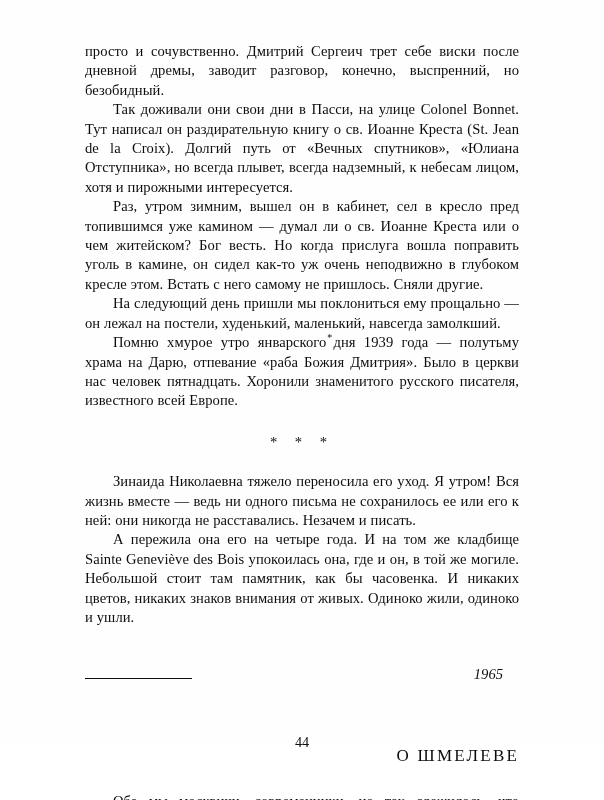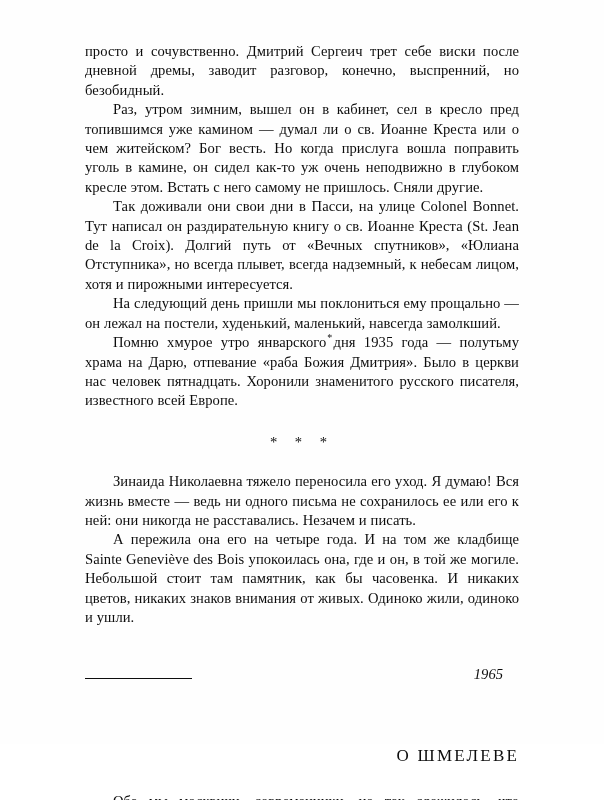--- a/index.html
+++ b/index.html
@@ -113,41 +113,42 @@
 </style>
 </head>
 <body>
 
 <div class="page">
 
   <div class="text-column">
 
     <p class="body-par no-indent">просто и сочувственно. Дмитрий Сергеич трет себе виски после дневной дремы, заводит разговор, конечно, выспренний, но безобидный.</p>
 
+    <p class="body-par">Так доживали они свои дни в Пасси, на улице Colonel Bonnet. Тут написал он раздирательную книгу о св. Иоанне Креста (St. Jean de la Croix). Долгий путь от «Вечных спутников», «Юлиана Отступника», но всегда плывет, всегда надземный, к небесам лицом, хотя и пирожными интересуется.</p>
+
     <p class="body-par">Раз, утром зимним, вышел он в кабинет, сел в кресло пред топившимся уже камином — думал ли о св. Иоанне Креста или о чем житейском? Бог весть. Но когда прислуга вошла поправить уголь в камине, он сидел как-то уж очень неподвижно в глубоком кресле этом. Встать с него самому не пришлось. Сняли другие.</p>
-
-    <p class="body-par">Так доживали они свои дни в Пасси, на улице Colonel Bonnet. Тут написал он раздирательную книгу о св. Иоанне Креста (St. Jean de la Croix). Долгий путь от «Вечных спутников», «Юлиана Отступника», но всегда плывет, всегда надземный, к небесам лицом, хотя и пирожными интересуется.</p>
 
     <p class="body-par">На следующий день пришли мы поклониться ему прощально — он лежал на постели, худенький, маленький, навсегда замолкший.</p>
 
-    <p class="body-par"><span>Помню хмурое утро январского</span><span class="sup-marker">*</span><span>дня 1935 года — полутьму храма на Дарю, отпевание «раба Божия Дмитрия». Было в церкви нас человек пятнадцать. Хоронили знаменитого русского писателя, известного всей Европе.</span></p>
+    <p class="body-par"><span>Помню хмурое утро январского</span><span class="sup-marker">*</span><span>дня 1939 года — полутьму храма на Дарю, отпевание «раба Божия Дмитрия». Было в церкви нас человек пятнадцать. Хоронили знаменитого русского писателя, известного всей Европе.</span></p>
 
     <div class="separator">* * *</div>
 
-    <p class="body-par">Зинаида Николаевна тяжело переносила его уход. Я думаю! Вся жизнь вместе — ведь ни одного письма не сохранилось ее или его к ней: они никогда не расставались. Незачем и писать.</p>
+    <p class="body-par">Зинаида Николаевна тяжело переносила его уход. Я утром! Вся жизнь вместе — ведь ни одного письма не сохранилось ее или его к ней: они никогда не расставались. Незачем и писать.</p>
 
     <p class="body-par">А пережила она его на четыре года. И на том же кладбище Sainte Geneviève des Bois упокоилась она, где и он, в той же могиле. Небольшой стоит там памятник, как бы часовенка. И никаких цветов, никаких знаков внимания от живых. Одиноко жили, одиноко и ушли.</p>
 
     <div class="date-line">1965</div>
 
     <h2 class="chapter-title">О ШМЕЛЕВЕ</h2>
 
 
     <p class="body-par">Оба мы москвичи, современники, но так сложилось, что именно в Москве мало знали друг друга. В годы до первой войны он не был членом кружка «Среда» (Леонид Андреев, Бунин, Телешов, Вересаев и др.— временами Короленко, Чехов, Горький). Там прошла моя юность. Не был в наших «Зорях», более молодом и «левом» (литератур-</p>
 
   </div>
 
   <div class="footnote-block">
     <div class="footnote-rule"></div>
   </div>
 
+  <div class="page-number">44</div>
 
 </div>
 
 </body></html>

